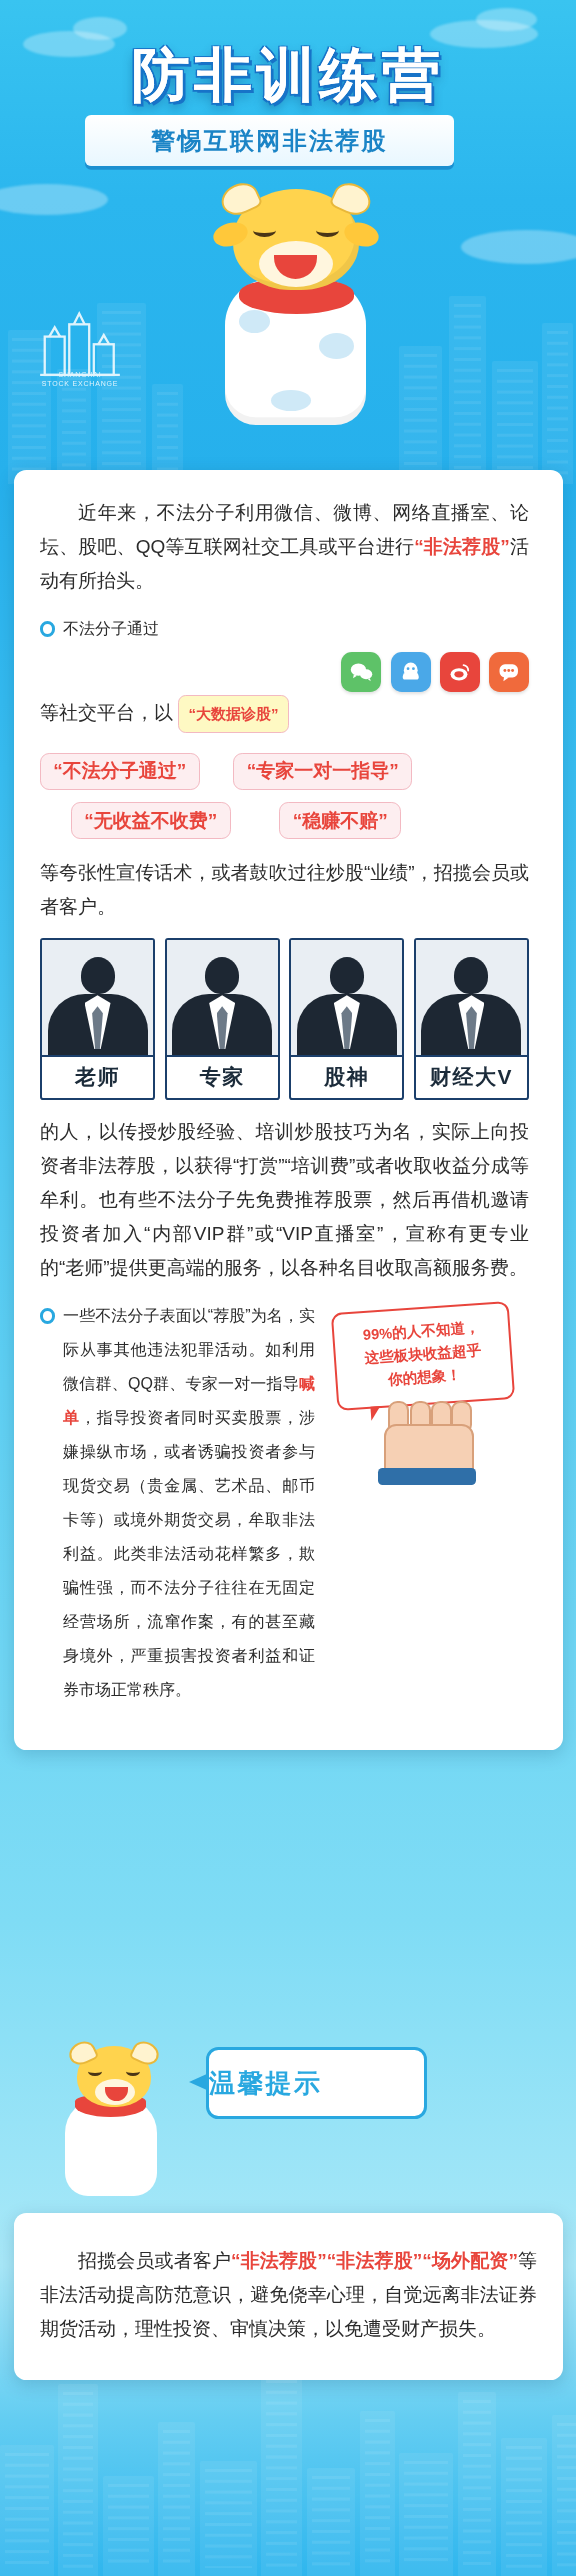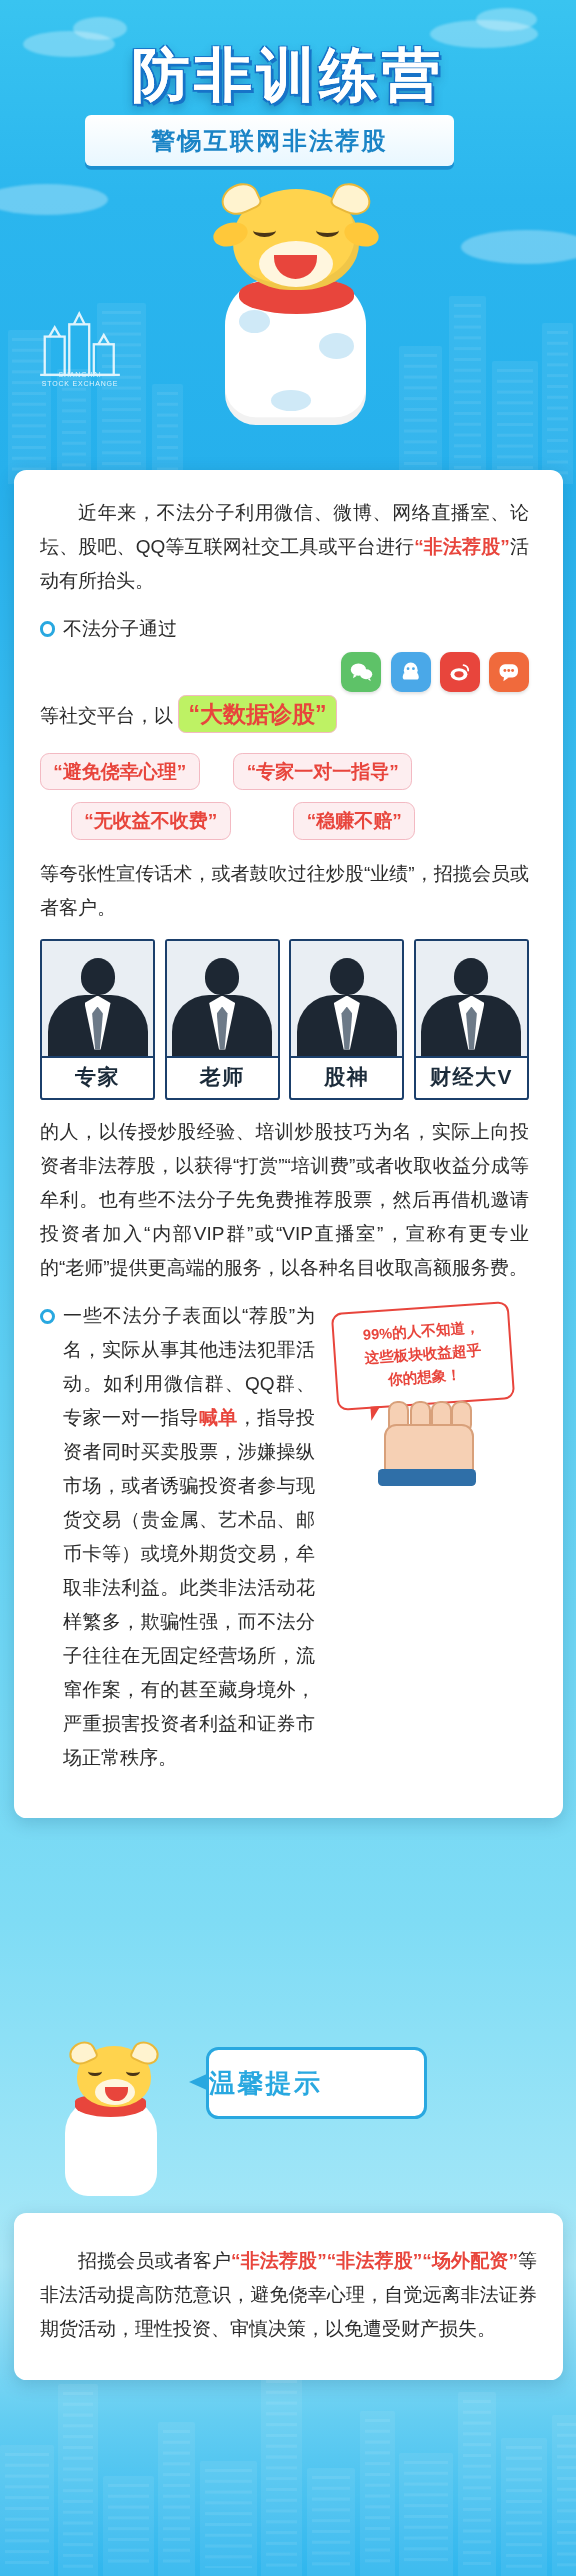--- a/index.html
+++ b/index.html
@@ -242,21 +242,21 @@
   .dot {
     flex: none;
     width: 15.4px; height: 15.4px;
     border-radius: 50%;
     border: 3.1px solid #29a8e0;
     background: #ffffff;
     margin: 9.2px 7.7px 0 0;
     box-sizing: border-box;
   }
   .bullet-line .txt {
-    font-size: 19px;
+    font-size: 16px;
     line-height: 34px;
     color: #2b2b2b;
     text-align: justify;
   }
 
   
   .social-row {
     display: flex;
     align-items: center;
     gap: 9.2px;
@@ -291,27 +291,27 @@
     font-size: 19px;
     font-weight: bold;
     border-radius: 9.2px;
     padding: 4.6px 12.3px;
     margin: 6.1px 10.8px 6.1px 0;
     white-space: nowrap;
   }
   .bubble-row { display: flex; }
   .inline-bubble {
     display: inline-block;
-    background: #bef264;
+    background: #fef9c3;
     border: 1.5px solid #f3b9c2;
     color: #e8453c;
     font-weight: bold;
     border-radius: 7.7px;
     padding: 0.8px 9.2px;
-    font-size: 23px;
+    font-size: 15px;
   }
 
   
   .suits {
     display: flex;
     gap: 7.7px;
     margin: 12.3px 0 15.4px 0;
     justify-content: space-between;
   }
   .suit-card {
@@ -606,50 +606,50 @@
       </span>
     </div>
 
     <p class="body noindent">
       <span>等社交平台，以</span>
       <span class="inline-bubble">“大数据诊股”</span>
     </p>
 
     <div class="bubbles">
       <div class="bubble-row">
-        <span class="bubble">“避免侥幸心理”</span>
+        <span class="bubble">“不法分子通过”</span>
         <span class="bubble" style="margin-left:23px;">“专家一对一指导”</span>
       </div>
       <div class="bubble-row">
         <span class="bubble" style="margin-left:31px;">“无收益不收费”</span>
-        <span class="bubble" style="margin-left:52px;">“稳赚不赔”</span>
+        <span class="bubble" style="margin-left:38px;">“稳赚不赔”</span>
       </div>
     </div>
 
     <p class="body noindent">等夸张性宣传话术，或者鼓吹过往炒股“业绩”，招揽会员或者客户。</p>
 
 
     <div class="suits">
       <div class="suit-card">
         <div class="suit-img">
           <div class="suit-head"></div>
             <div class="suit-shoulders"></div>
             <div class="suit-shirt"></div>
             <div class="suit-tie"></div>
         </div>
-        <div class="suit-label">专家</div>
+        <div class="suit-label">老师</div>
       </div>
       <div class="suit-card">
         <div class="suit-img">
           <div class="suit-head"></div>
             <div class="suit-shoulders"></div>
             <div class="suit-shirt"></div>
             <div class="suit-tie"></div>
         </div>
-        <div class="suit-label">老师</div>
+        <div class="suit-label">专家</div>
       </div>
       <div class="suit-card">
         <div class="suit-img">
           <div class="suit-head"></div>
             <div class="suit-shoulders"></div>
             <div class="suit-shirt"></div>
             <div class="suit-tie"></div>
         </div>
         <div class="suit-label">股神</div>
       </div>

